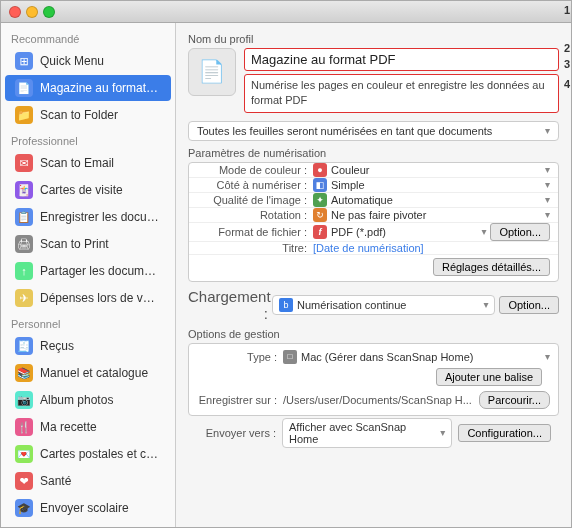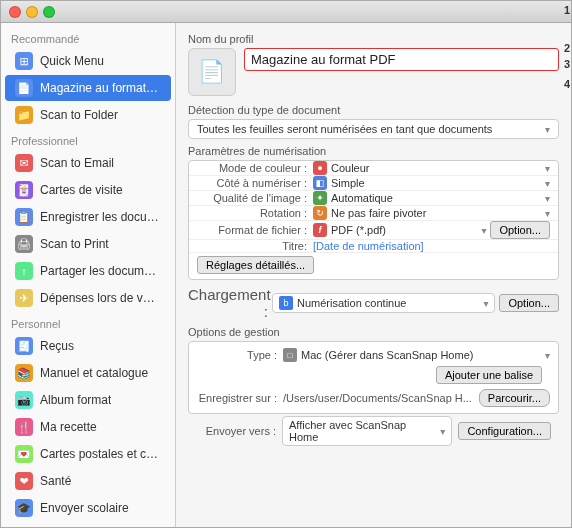--- a/index.html
+++ b/index.html
@@ -241,20 +241,21 @@
       white-space: nowrap;
     }
     .param-link {
       color: #3b7de8;
       font-size: 11px;
       cursor: pointer;
       text-decoration: none;
     }
     .detail-btn-row {
       display: flex;
+      justify-content: flex-end;
       padding: 3px 8px 5px;
     }
     
     .bottom-row {
       display: flex;
       align-items: center;
       margin-bottom: 5px;
       gap: 4px;
     }
     .bottom-label {
@@ -464,21 +465,21 @@
         <div class="sidebar-item">
           <div class="item-icon icon-receipt">🧾</div>
           <span class="item-label">Reçus</span>
         </div>
         <div class="sidebar-item">
           <div class="item-icon icon-book">📚</div>
           <span class="item-label">Manuel et catalogue</span>
         </div>
         <div class="sidebar-item">
           <div class="item-icon icon-photo">📷</div>
-          <span class="item-label">Album format</span>
+          <span class="item-label">Album photos</span>
         </div>
         <div class="sidebar-item">
           <div class="item-icon icon-recipe">🍴</div>
           <span class="item-label">Ma recette</span>
         </div>
         <div class="sidebar-item">
           <div class="item-icon icon-postcard">💌</div>
           <span class="item-label">Cartes postales et cartes de vœu</span>
         </div>
         <div class="sidebar-item">
@@ -491,24 +492,24 @@
         </div>
       </div>
 
       <div class="main-panel">
 
         <div style="font-size:11px; color:#555; margin-bottom:3px;">Nom du profil</div>
         <div class="profile-section">
           <div class="profile-icon-box">📄</div>
           <div class="profile-info">
             <div class="profile-name-box">Magazine au format PDF</div>
-          </div>
-        </div>
-
-        <div class="section-header">Détection du type de document</div>
+            <div class="profile-desc-box">Numérise les pages en couleur et enregistre les données au format PDF</div>
+          </div>
+        </div>
+
         <div class="full-row">
           <span class="row-text">Toutes les feuilles seront numérisées en tant que documents</span>
           <span class="chevron">▾</span>
         </div>
 
         <div class="section-header">Paramètres de numérisation</div>
         <div class="scan-params-box">
 
           <div class="param-row">
             <span class="param-label">Mode de couleur :</span>

